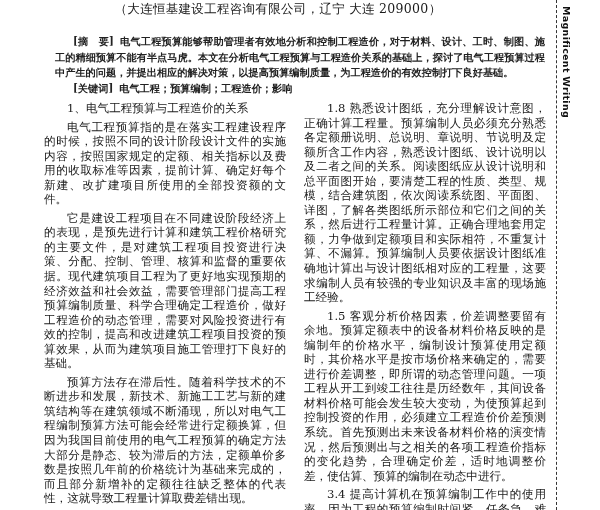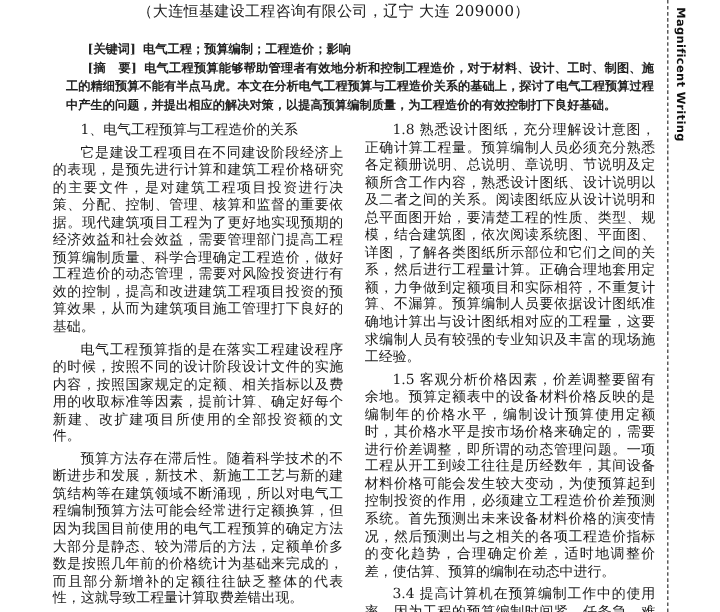--- a/index.html
+++ b/index.html
@@ -43,28 +43,28 @@
     font-weight: bold; font-size: 9.5px; letter-spacing: 0.3px;
     color: #111;
   }
 </style>
 </head>
 <body>
 
 <div class="affil">（大连恒基建设工程咨询有限公司，辽宁 大连 209000）</div>
 
 <div class="abstract">
+  <p class="ind"><span class="tag">[摘　要]</span><span>电气工程预算能够帮助管理者有效地分析和控制工程造价，对于材料、设计、工时、制图、施工的精细预算不能有半点马虎。本文在分析电气工程预算与工程造价关系的基础上，探讨了电气工程预算过程中产生的问题，并提出相应的解决对策，以提高预算编制质量，为工程造价的有效控制打下良好基础。</span></p>
   <p class="ind"><span class="tag">[关键词]</span><span>电气工程；预算编制；工程造价；影响</span></p>
-  <p class="ind"><span class="tag">[摘　要]</span><span>电气工程预算能够帮助管理者有效地分析和控制工程造价，对于材料、设计、工时、制图、施工的精细预算不能有半点马虎。本文在分析电气工程预算与工程造价关系的基础上，探讨了电气工程预算过程中产生的问题，并提出相应的解决对策，以提高预算编制质量，为工程造价的有效控制打下良好基础。</span></p>
 </div>
 
 <div class="col left">
   <p class="h">1、电气工程预算与工程造价的关系</p>
+  <p class="ind">电气工程预算指的是在落实工程建设程序的时候，按照不同的设计阶段设计文件的实施内容，按照国家规定的定额、相关指标以及费用的收取标准等因素，提前计算、确定好每个新建、改扩建项目所使用的全部投资额的文件。</p>
   <p class="ind">它是建设工程项目在不同建设阶段经济上的表现，是预先进行计算和建筑工程价格研究的主要文件，是对建筑工程项目投资进行决策、分配、控制、管理、核算和监督的重要依据。现代建筑项目工程为了更好地实现预期的经济效益和社会效益，需要管理部门提高工程预算编制质量、科学合理确定工程造价，做好工程造价的动态管理，需要对风险投资进行有效的控制，提高和改进建筑工程项目投资的预算效果，从而为建筑项目施工管理打下良好的基础。</p>
-  <p class="ind">电气工程预算指的是在落实工程建设程序的时候，按照不同的设计阶段设计文件的实施内容，按照国家规定的定额、相关指标以及费用的收取标准等因素，提前计算、确定好每个新建、改扩建项目所使用的全部投资额的文件。</p>
   <p class="ind">预算方法存在滞后性。随着科学技术的不断进步和发展，新技术、新施工工艺与新的建筑结构等在建筑领域不断涌现，所以对电气工程编制预算方法可能会经常进行定额换算，但因为我国目前使用的电气工程预算的确定方法大部分是静态、较为滞后的方法，定额单价多数是按照几年前的价格统计为基础来完成的，而且部分新增补的定额往往缺乏整体的代表性，这就导致工程量计算取费差错出现。</p>
   <p class="ind">预算设计缺乏系统性。当前我国使用的预算管理大部分是阶段性的管理模式，而建设项目全程系统性的管理意识较为缺乏。因为对电气工程项目进行预算只是工程前期的经济预测，在工程项目的其他阶段，因建筑市场、各种人为原因等，难免会造成预算之外的各种开支，在这种情况下，如果没有对各种因素进行综合考虑而盲目通过预算来安排，可能会影响建筑项目工程的进度、建筑工程项目的质量等。</p>
 
 </div>
 
 <div class="col right">
   <p class="ind">1.8 熟悉设计图纸，充分理解设计意图，正确计算工程量。预算编制人员必须充分熟悉各定额册说明、总说明、章说明、节说明及定额所含工作内容，熟悉设计图纸、设计说明以及二者之间的关系。阅读图纸应从设计说明和总平面图开始，要清楚工程的性质、类型、规模，结合建筑图，依次阅读系统图、平面图、详图，了解各类图纸所示部位和它们之间的关系，然后进行工程量计算。正确合理地套用定额，力争做到定额项目和实际相符，不重复计算、不漏算。预算编制人员要依据设计图纸准确地计算出与设计图纸相对应的工程量，这要求编制人员有较强的专业知识及丰富的现场施工经验。</p>
   <p class="ind">1.5 客观分析价格因素，价差调整要留有余地。预算定额表中的设备材料价格反映的是编制年的价格水平，编制设计预算使用定额时，其价格水平是按市场价格来确定的，需要进行价差调整，即所谓的动态管理问题。一项工程从开工到竣工往往是历经数年，其间设备材料价格可能会发生较大变动，为使预算起到控制投资的作用，必须建立工程造价价差预测系统。首先预测出未来设备材料价格的演变情况，然后预测出与之相关的各项工程造价指标的变化趋势，合理确定价差，适时地调整价差，使估算、预算的编制在动态中进行。</p>
   <p class="ind">3.4 提高计算机在预算编制工作中的使用率。因为工程的预算编制时间紧、任务急，难免会出现多算、漏算或重复计算的情况，另外预算编制人员也不得不在大量的定额条目以及各种项目计算表之间反复抄录和校对，所以在大量的重复计算中花费了过多的时间，这样计算机的优势就体现出来了。现在研究出的很多计算机软件在预算编制过程中起着不可低估的作用，它大大减轻了工程预算工作人员的工作强度，提高了预算编制的工作效率，是提高预算编制工作的效率和质量的根本保证。</p>
 

